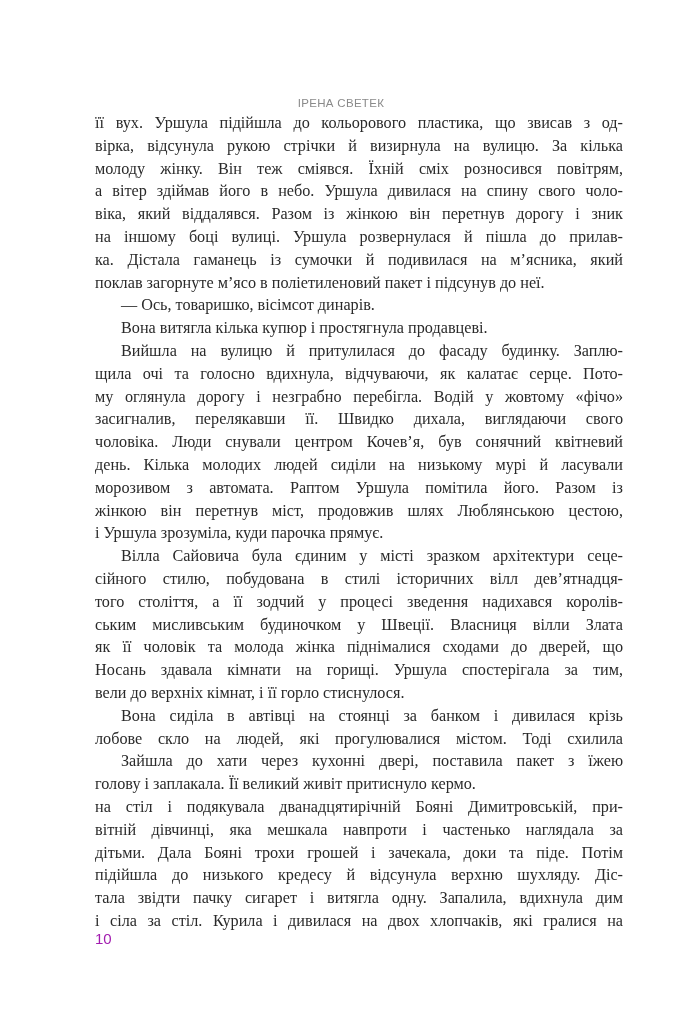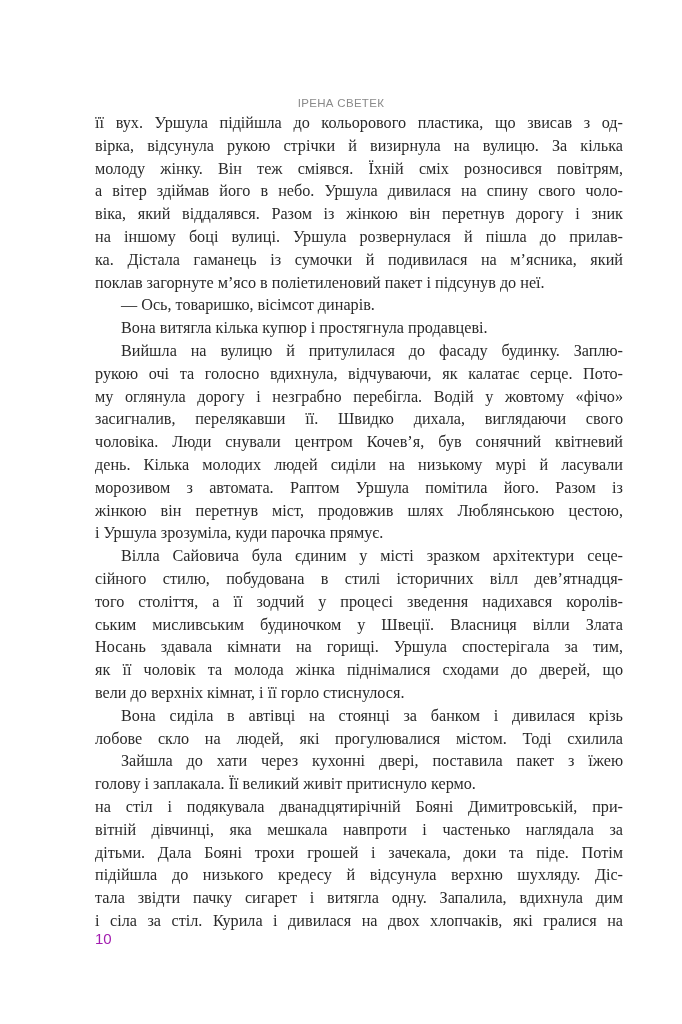--- a/index.html
+++ b/index.html
@@ -67,34 +67,34 @@
       <span class="line">вірка, відсунула рукою стрічки й визирнула на вулицю. За кілька</span>
       <span class="line">молоду жінку. Він теж сміявся. Їхній сміх розносився повітрям,</span>
       <span class="line">а вітер здіймав його в небо. Уршула дивилася на спину свого чоло-</span>
       <span class="line">віка, який віддалявся. Разом із жінкою він перетнув дорогу і зник</span>
       <span class="line">на іншому боці вулиці. Уршула розвернулася й пішла до прилав-</span>
       <span class="line">ка. Дістала гаманець із сумочки й подивилася на м’ясника, який</span>
       <span class="line last">поклав загорнуте м’ясо в поліетиленовий пакет і підсунув до неї.</span>
       <span class="line indent last">— Ось, товаришко, вісімсот динарів.</span>
       <span class="line indent last">Вона витягла кілька купюр і простягнула продавцеві.</span>
       <span class="line indent">Вийшла на вулицю й притулилася до фасаду будинку. Заплю-</span>
-      <span class="line">рукою очі та голосно вдихнула, відчуваючи, як калатає серце. Пото-</span>
+      <span class="line">щила очі та голосно вдихнула, відчуваючи, як калатає серце. Пото-</span>
       <span class="line">му оглянула дорогу і незграбно перебігла. Водій у жовтому «фічо»</span>
       <span class="line">засигналив, перелякавши її. Швидко дихала, виглядаючи свого</span>
       <span class="line">чоловіка. Люди снували центром Кочев’я, був сонячний квітневий</span>
       <span class="line">день. Кілька молодих людей сиділи на низькому мурі й ласували</span>
       <span class="line">морозивом з автомата. Раптом Уршула помітила його. Разом із</span>
       <span class="line">жінкою він перетнув міст, продовжив шлях Люблянською цестою,</span>
       <span class="line last">і Уршула зрозуміла, куди парочка прямує.</span>
       <span class="line indent">Вілла Сайовича була єдиним у місті зразком архітектури сеце-</span>
       <span class="line">сійного стилю, побудована в стилі історичних вілл дев’ятнадця-</span>
       <span class="line">того століття, а її зодчий у процесі зведення надихався королів-</span>
       <span class="line">ським мисливським будиночком у Швеції. Власниця вілли Злата</span>
+      <span class="line">як її чоловік та молода жінка піднімалися сходами до дверей, що</span>
       <span class="line">Носань здавала кімнати на горищі. Уршула спостерігала за тим,</span>
-      <span class="line">як її чоловік та молода жінка піднімалися сходами до дверей, що</span>
       <span class="line last">вели до верхніх кімнат, і її горло стиснулося.</span>
       <span class="line indent">Вона сиділа в автівці на стоянці за банком і дивилася крізь</span>
       <span class="line">лобове скло на людей, які прогулювалися містом. Тоді схилила</span>
       <span class="line indent">Зайшла до хати через кухонні двері, поставила пакет з їжею</span>
       <span class="line last">голову і заплакала. Її великий живіт притиснуло кермо.</span>
       <span class="line">на стіл і подякувала дванадцятирічній Бояні Димитровській, при-</span>
       <span class="line">вітній дівчинці, яка мешкала навпроти і частенько наглядала за</span>
       <span class="line">дітьми. Дала Бояні трохи грошей і зачекала, доки та піде. Потім</span>
       <span class="line">підійшла до низького кредесу й відсунула верхню шухляду. Діс-</span>
       <span class="line">тала звідти пачку сигарет і витягла одну. Запалила, вдихнула дим</span>

